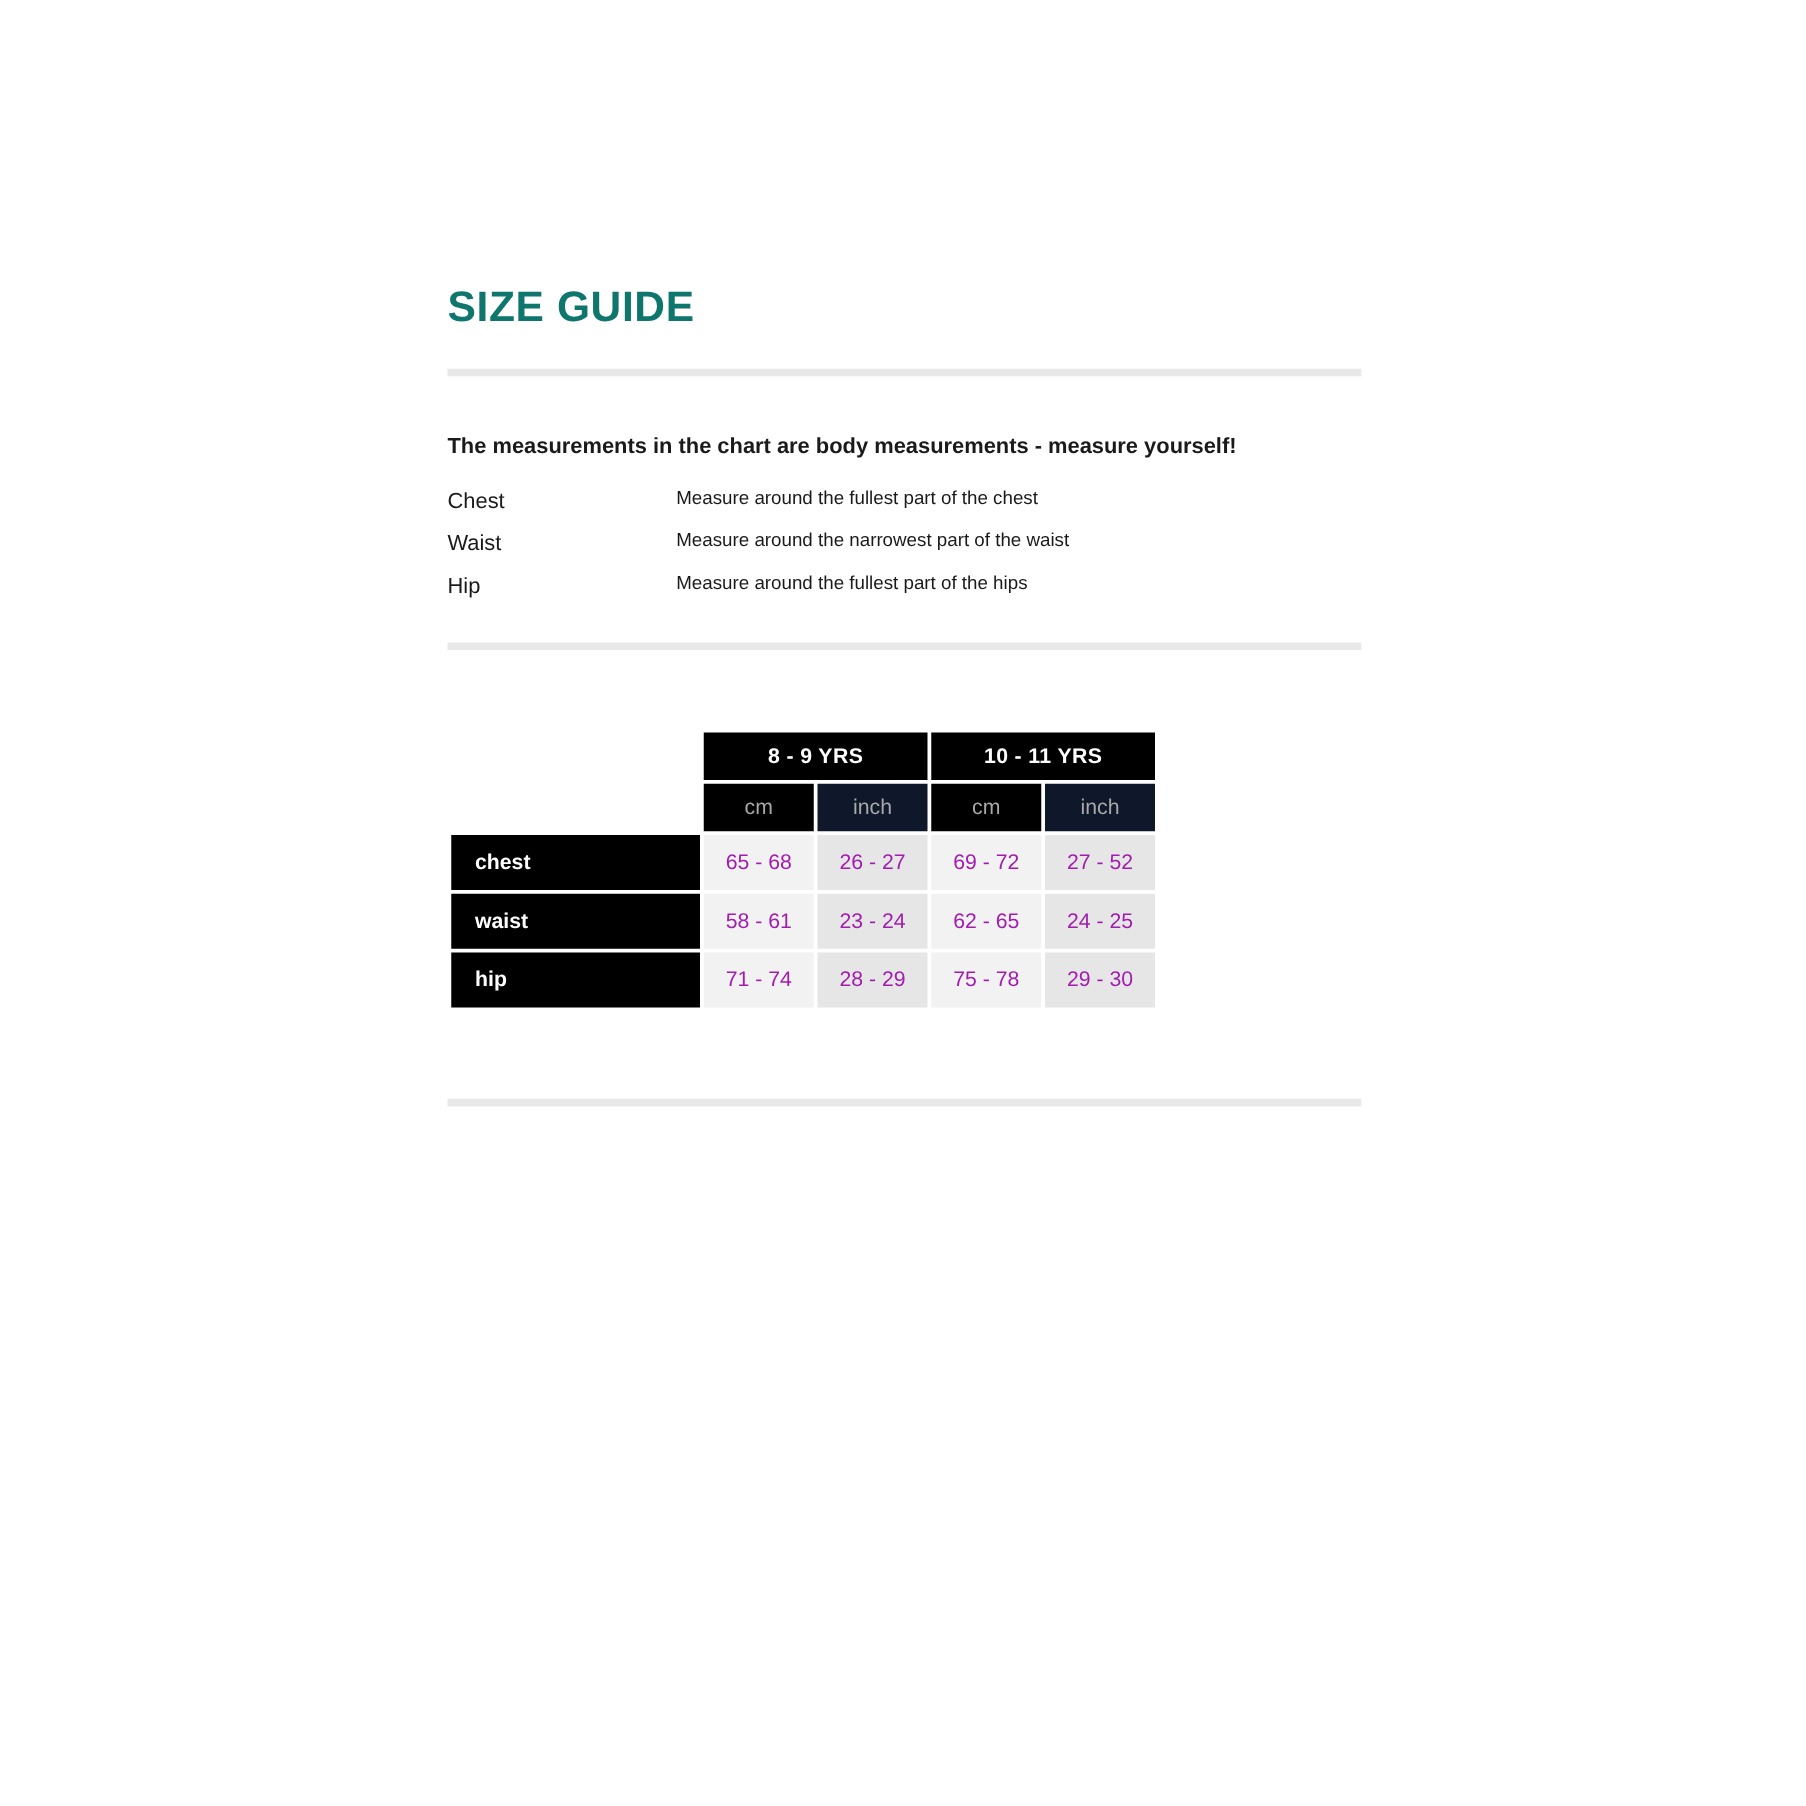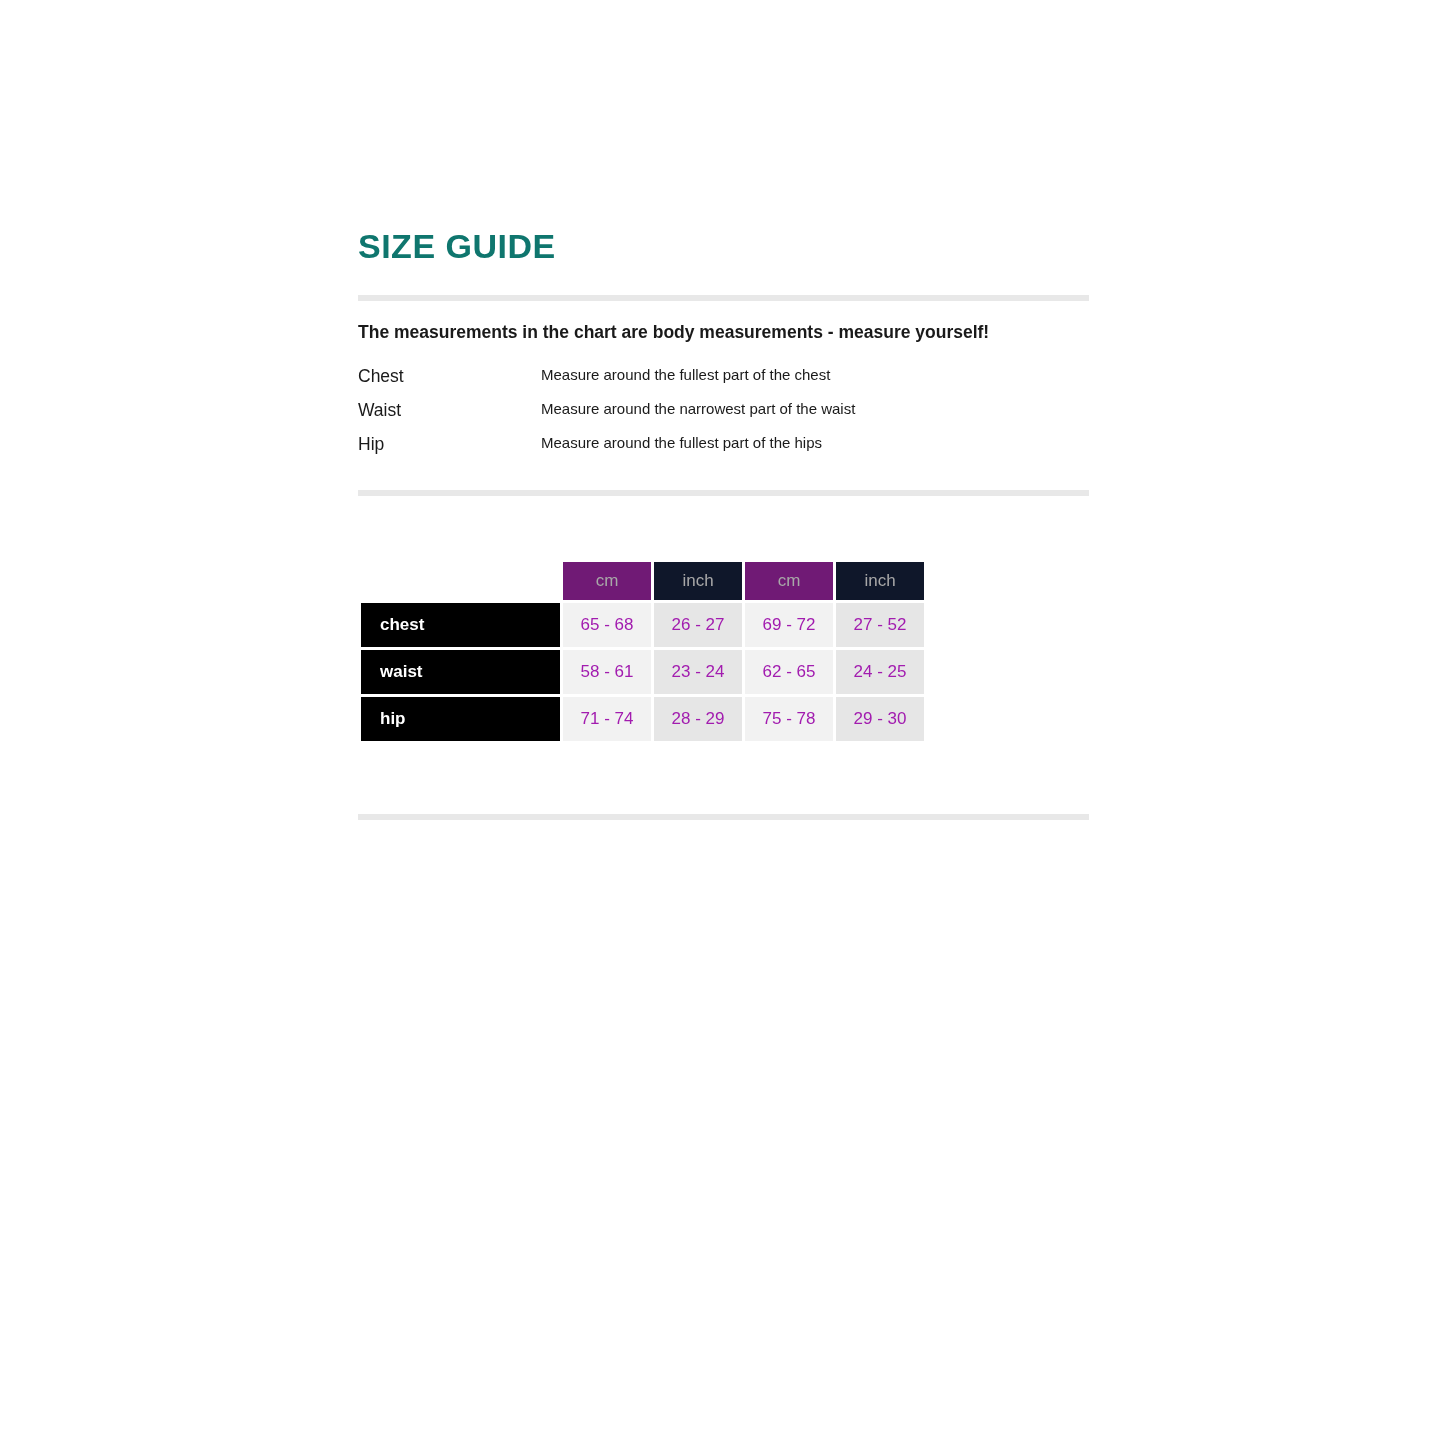--- a/index.html
+++ b/index.html
@@ -32,21 +32,21 @@
   }
   .rule {
     height: 6px;
     background: #e8e8e8;
     margin-top: 30px;
   }
   .intro {
     font-size: 17.5px;
     font-weight: bold;
     color: #1a1a1a;
-    margin-top: 20px;
+    margin-top: 44px;
     line-height: 1.3;
   }
   .defs {
     margin-top: 22px;
   }
   .def-row {
     display: flex;
     margin-bottom: 13px;
   }
   .def-term {
@@ -91,21 +91,21 @@
   .group-head {
     background: #000000;
     color: #ffffff;
     font-size: 17px;
     font-weight: bold;
     text-align: center;
     height: 38px;
     letter-spacing: 0.3px;
   }
   .unit-head {
-    background: #701a75;
+    background: #000000;
     color: #a8a8a8;
     font-size: 17px;
     text-align: center;
     height: 38px;
     width: 88px;
   }
   .unit-head.alt {
     background: #0f172a;
   }
   .row-label {
@@ -156,20 +156,25 @@
     </div>
   </div>
 
   <div class="rule-2"></div>
 
   <div class="table-wrap">
     <table class="size-table">
       <tbody>
         <tr>
           <td class="corner-blank"></td>
+          <td class="group-head" colspan="2">8 - 9 YRS</td>
+          <td class="group-head" colspan="2">10 - 11 YRS</td>
+        </tr>
+        <tr>
+          <td class="corner-blank"></td>
           <td class="unit-head">cm</td>
           <td class="unit-head alt">inch</td>
           <td class="unit-head">cm</td>
           <td class="unit-head alt">inch</td>
         </tr>
         <tr>
           <td class="row-label">chest</td>
           <td class="cell">65 - 68</td>
           <td class="cell alt">26 - 27</td>
           <td class="cell">69 - 72</td>

